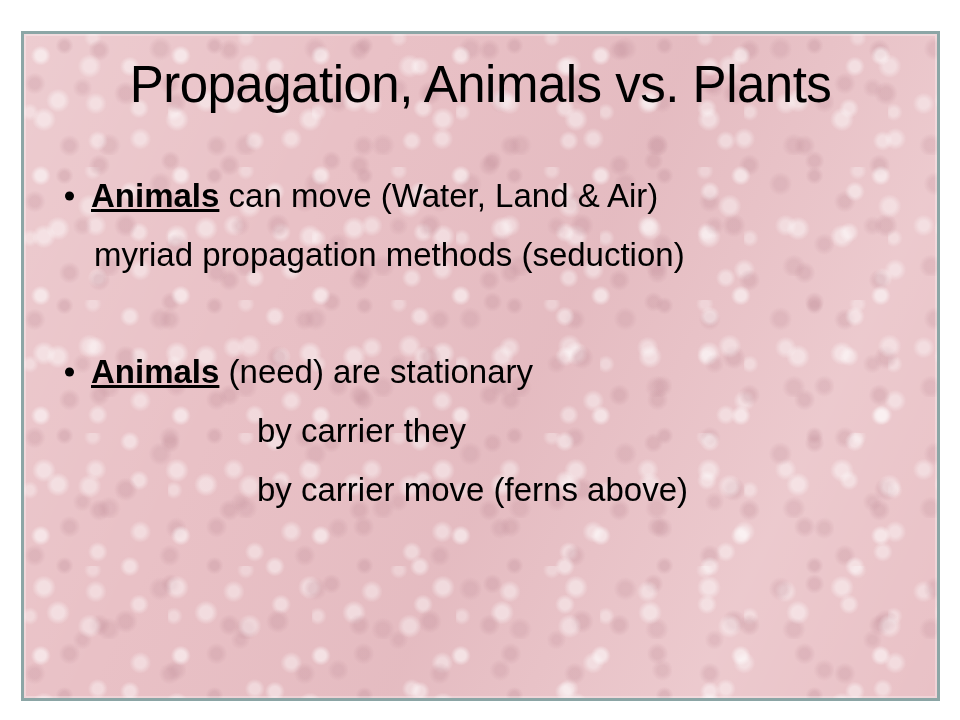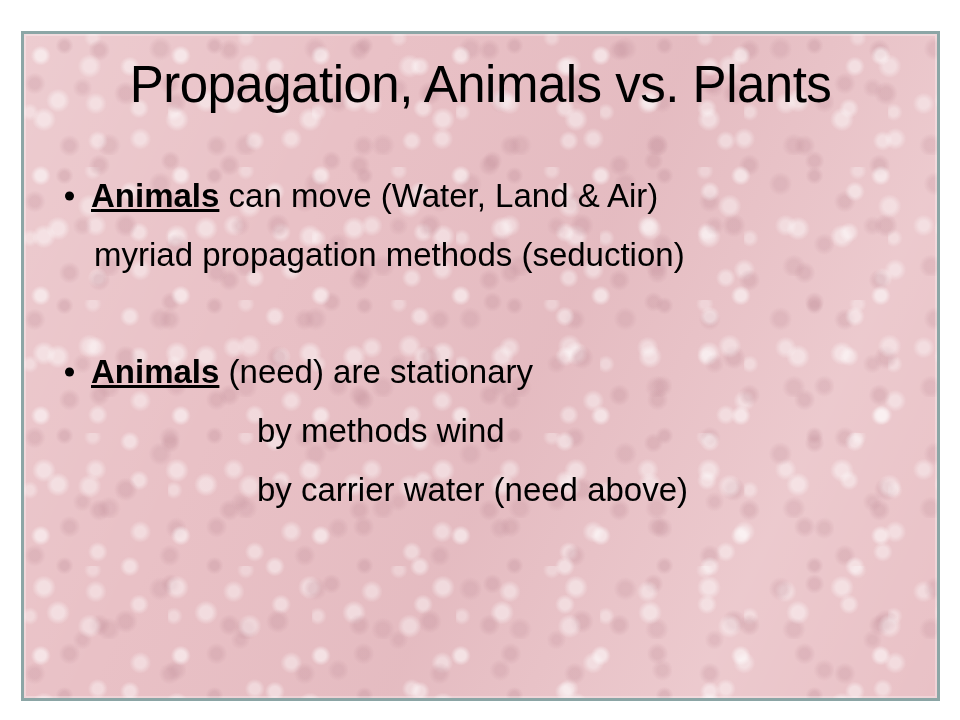--- a/index.html
+++ b/index.html
@@ -186,24 +186,24 @@
 
         <div class="body-line spacer"></div>
 
         <div class="body-line indent-bullet">
           <span class="bullet-dot"></span>
           <span class="bullet-text"><span class="bold">Animals</span><span class="reg"> (need) are stationary</span></span>
         </div>
 
 
         <div class="body-line indent-2">
-          <span class="reg">by methods wind</span>
+          <span class="reg">by carrier they</span>
         </div>
 
         <div class="body-line indent-2">
-          <span class="reg">by carrier water (need above)</span>
+          <span class="reg">by carrier move (ferns above)</span>
         </div>
 
 
       </div>
     </div>
   </div>
 </div>
 
 </body></html>

